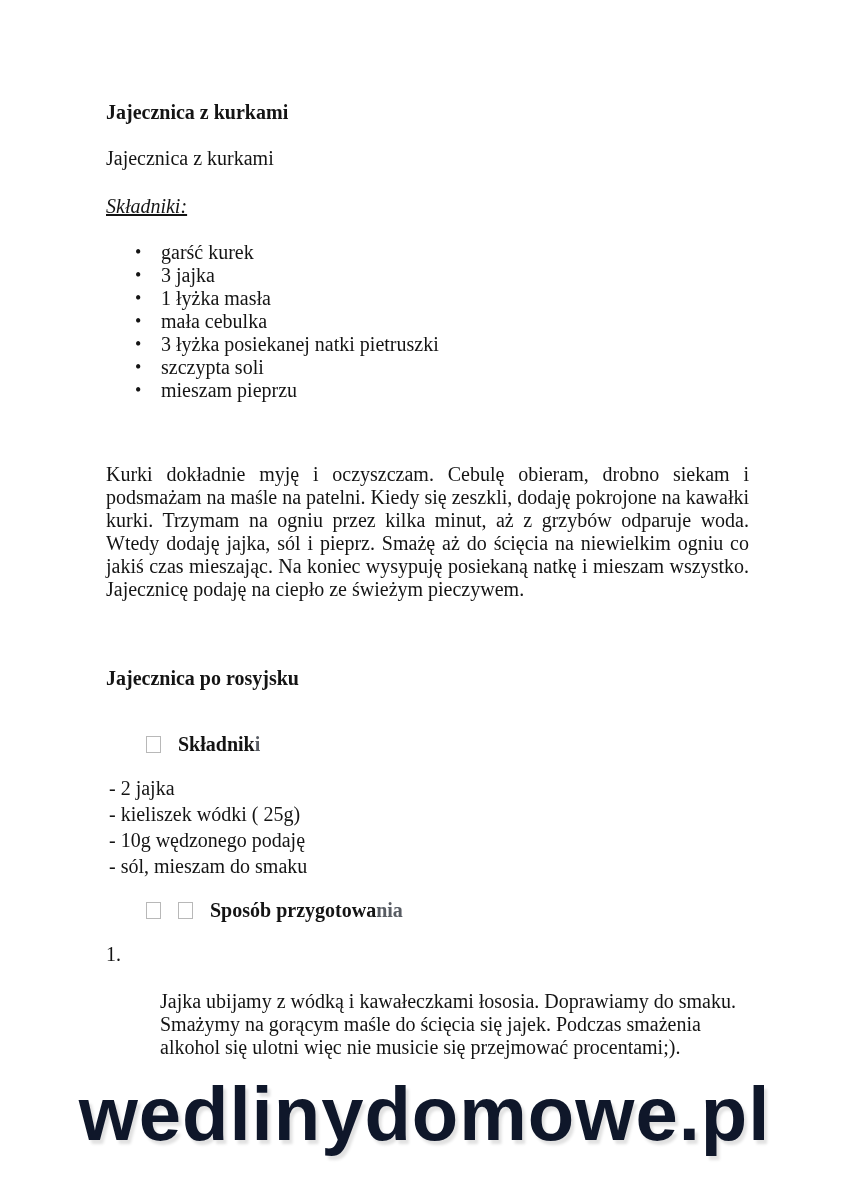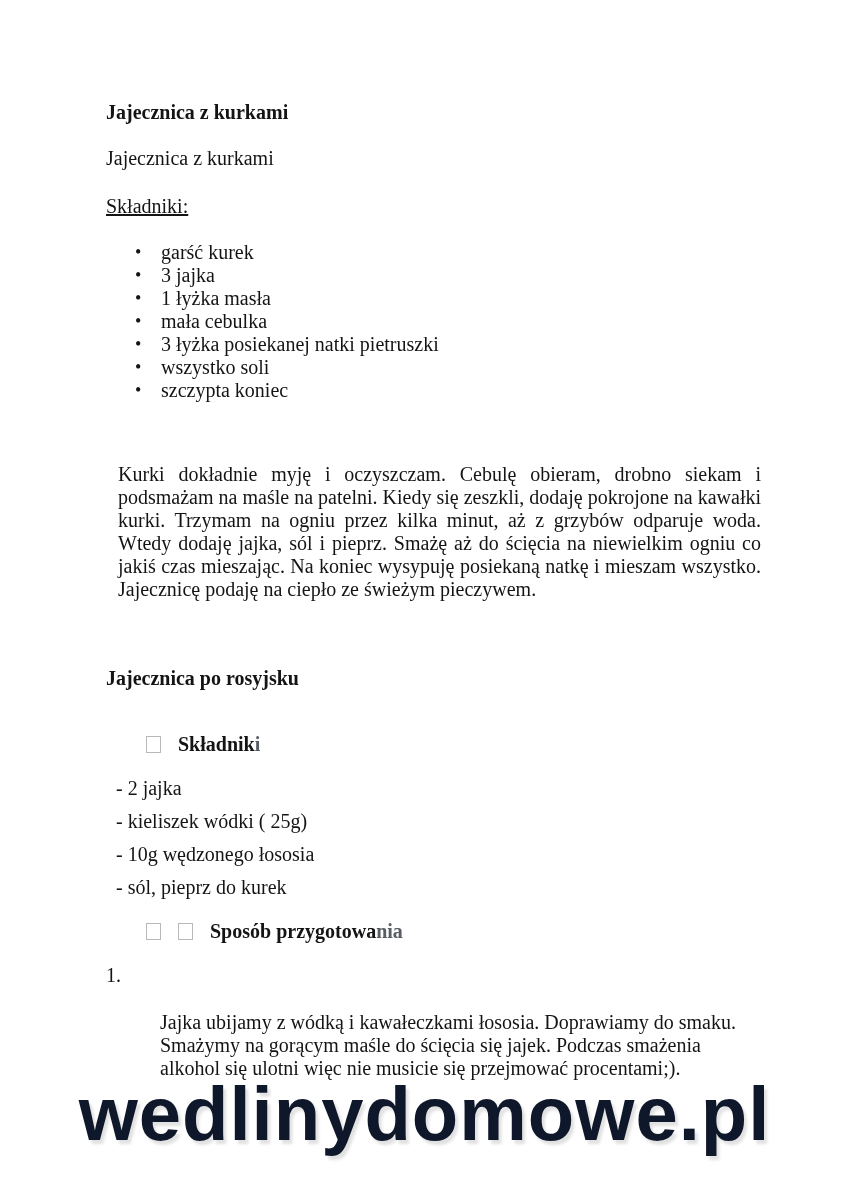--- a/index.html
+++ b/index.html
@@ -8,36 +8,36 @@
     width:849px;height:1200px;
     background:#ffffff;
     font-family:"Liberation Serif", serif;
     font-size:20px;line-height:23px;
     color:#141414;
     overflow:hidden;
   }
   .content{position:absolute;left:106px;top:101px;width:643px;}
   .title{font-weight:bold;margin:0 0 23px 0;}
   .subtitle{margin:0 0 25px 0;}
-  .ing-head{text-decoration:underline;margin:0 0 23px 0;}
+  .ing-head{text-decoration:underline;margin:0 0 23px 0;font-style:italic;}
   ul.bullets{list-style:none;margin:0 0 61px 0;padding:0;}
   ul.bullets li{position:relative;padding-left:55px;}
   ul.bullets li .blt{position:absolute;left:29px;top:0;font-size:18px;}
-  .instructions{text-align:justify;margin:0 0 66px 12px;width:643px;}
+  .instructions{text-align:justify;margin:0 0 66px 0;width:643px;}
   .sec2-title{font-weight:bold;margin:16px 0 43px 0;}
   .label-row{font-weight:bold;margin:0 0 21px 0;padding-left:40px;}
   .label-row.method{margin-bottom:21px;font-family:Liberation Serif, serif;}
   .tofu{
     display:inline-block;width:13px;height:15px;
     border:1px solid #b8b8b8;background:#fff;
     margin-right:12px;vertical-align:-2px;
   }
   .tail{color:#585c63;}
   .dash-list{margin:0 0 21px 0;}
-  .dash-list .dash-item{margin:10px;}
+  .dash-list .dash-item{margin:3px;}
   .step-num{margin:0 0 17px 0;}
   .step-para{margin:24px 16px 0 54px;width:582px;}
   .watermark{
     position:absolute;left:0;top:1076px;width:100%;
     text-align:center;
     font-family:"Liberation Sans", sans-serif;
     font-weight:bold;font-size:76px;line-height:1;
     letter-spacing:1px;
     color:#0f172a;
     text-shadow:3px 4px 3px #e1e1e1;
@@ -72,42 +72,42 @@
         <li>
         <span class="blt">•</span>
         <span>mała cebulka</span>
       </li>
         <li>
         <span class="blt">•</span>
         <span>3 łyżka posiekanej natki pietruszki</span>
       </li>
         <li>
         <span class="blt">•</span>
-        <span>wszystko soli</span>
+        <span>szczypta soli</span>
       </li>
         <li>
         <span class="blt">•</span>
-        <span>szczypta koniec</span>
+        <span>mieszam pieprzu</span>
       </li>
       </ul>
 
     <p class="instructions">Kurki dokładnie myję i oczyszczam. Cebulę obieram, drobno siekam i podsmażam na maśle na patelni. Kiedy się zeszkli, dodaję pokrojone na kawałki kurki. Trzymam na ogniu przez kilka minut, aż z grzybów odparuje woda. Wtedy dodaję jajka, sól i pieprz. Smażę aż do ścięcia na niewielkim ogniu co jakiś czas mieszając. Na koniec wysypuję posiekaną natkę i mieszam wszystko. Jajecznicę podaję na ciepło ze świeżym pieczywem.</p>
 
     <p class="sec2-title">Jajecznica po rosyjsku</p>
 
     <p class="label-row">
       <span class="tofu"></span>
       <span>Składnik</span><span class="tail">i</span>
     </p>
 
     <div class="dash-list">
         <p class="dash-item">- 2 jajka</p>
         <p class="dash-item">- kieliszek wódki ( 25g)</p>
-        <p class="dash-item">- 10g wędzonego łososia</p>
-        <p class="dash-item">- sól, pieprz do kurek</p>
+        <p class="dash-item">- 10g wędzonego podaję</p>
+        <p class="dash-item">- sól, mieszam do smaku</p>
       </div>
 
     <p class="label-row method">
       <span class="tofu"></span>
       <span class="tofu"></span>
       <span>Sposób przygotowa</span><span class="tail">nia</span>
     </p>
 
     <p class="step-num">1.</p>
 

